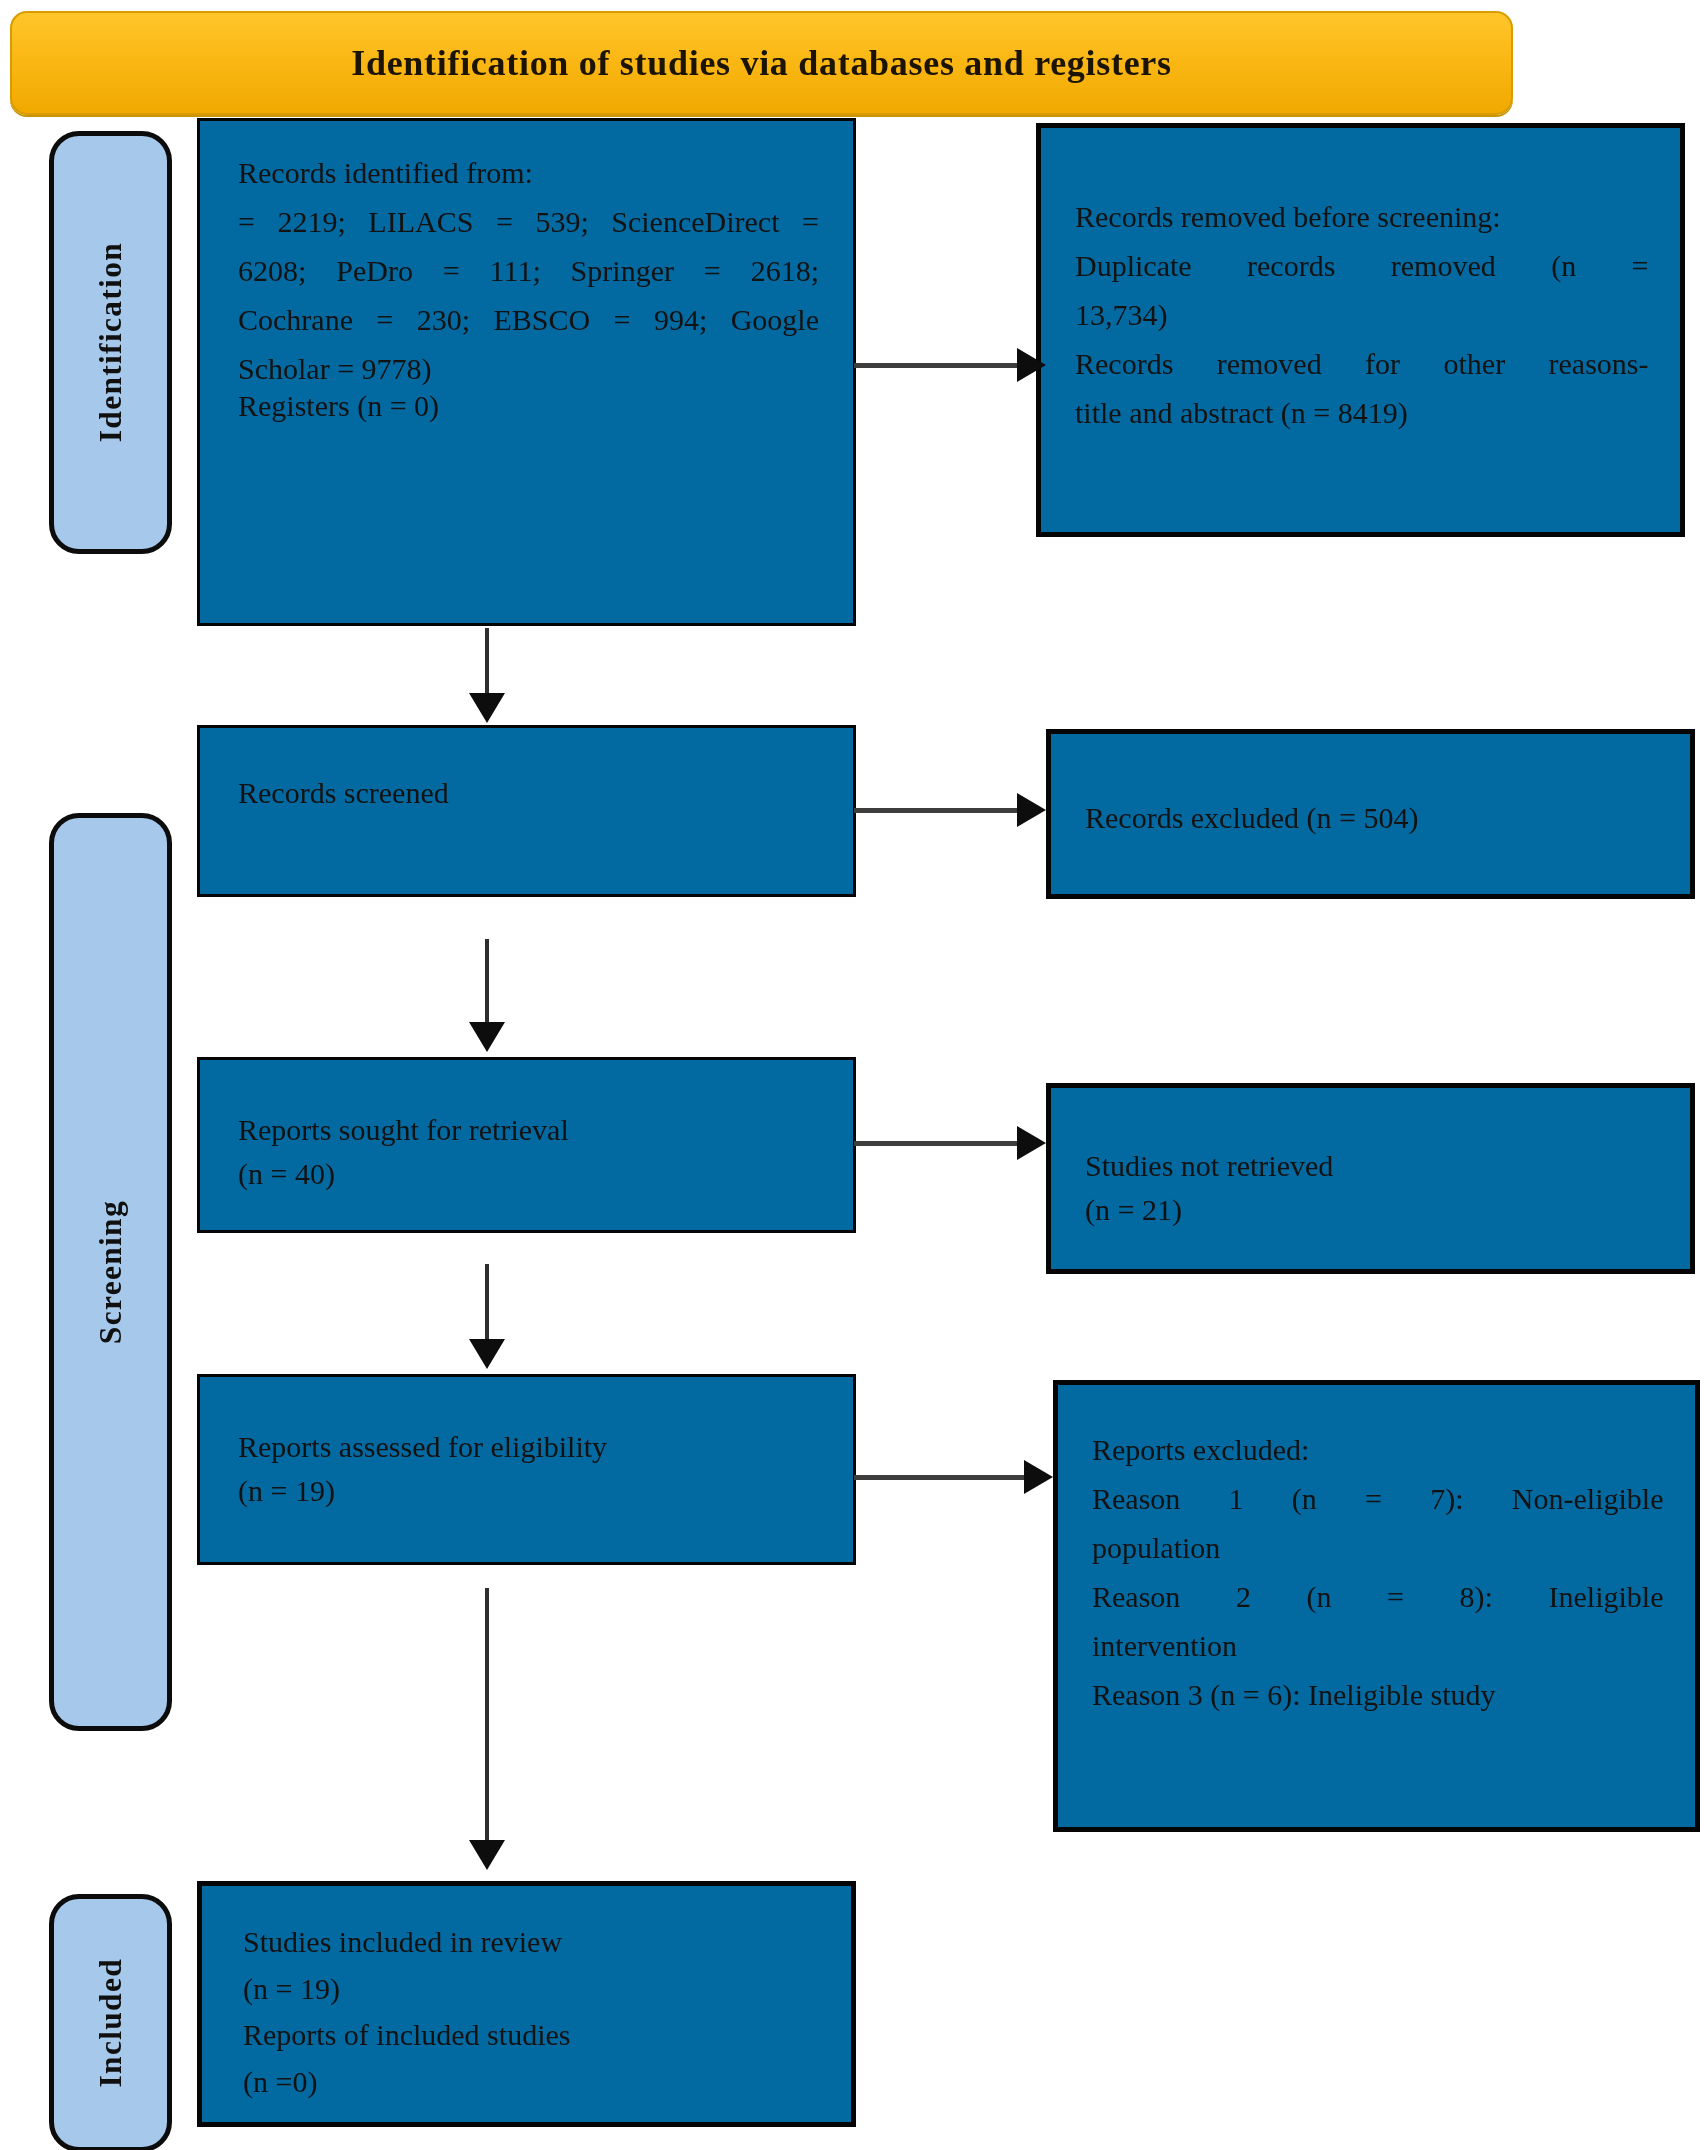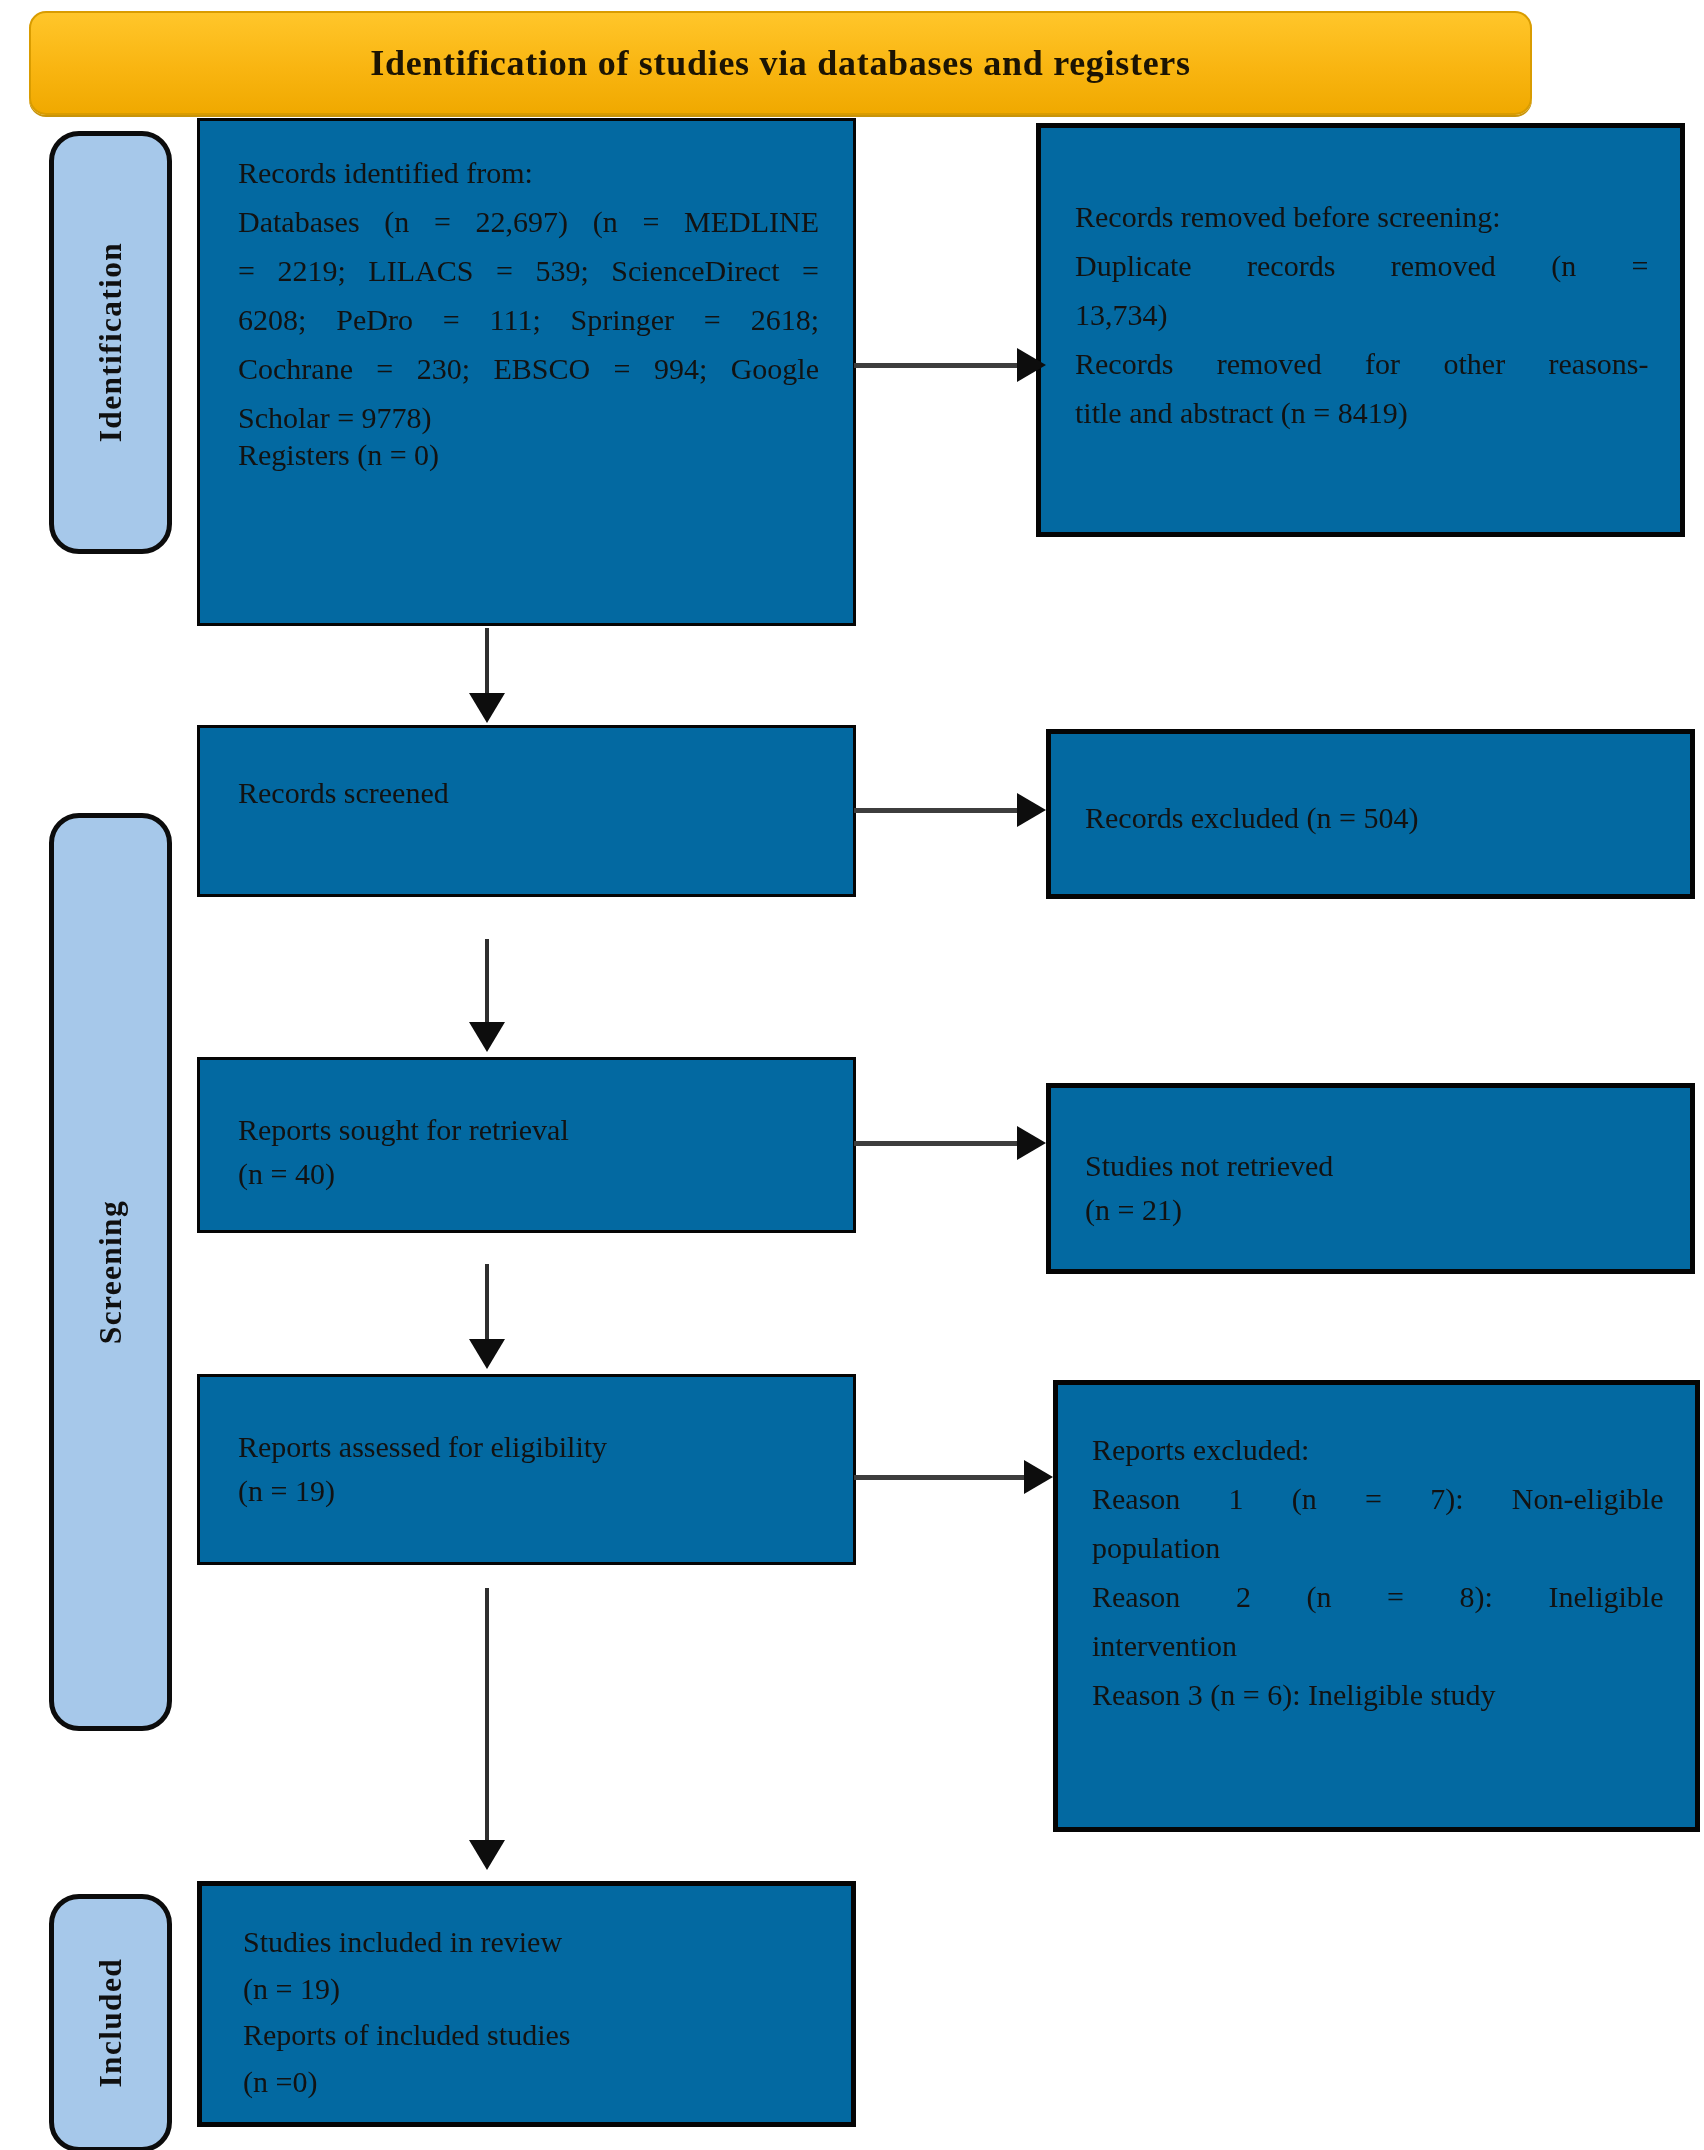--- a/index.html
+++ b/index.html
@@ -1,20 +1,20 @@
 <!DOCTYPE html>
 <html style="font-size:10.5px"><head>
 <meta charset="utf-8">
 <style>
   html,body{margin:0;padding:0;background:#ffffff;}
   #canvas{position:relative;width:1705px;height:2151px;background:#ffffff;overflow:hidden;
           font-family:"Liberation Serif", serif;color:#121212;}
 
   
-  .banner{position:absolute;left:29px;top:10.5px;width:1499px;height:100px;
+  .banner{position:absolute;left:10px;top:10.5px;width:1499px;height:100px;
           background:linear-gradient(#ffc62a 0%,#f9b511 55%,#f0a900 100%);
           border:2.6px solid #d99c00;border-radius:17px;
           display:flex;align-items:center;justify-content:center;
           box-shadow:0 2px 0 #c8940a;}
   .banner .t{font-weight:bold;font-size:36px;color:#1c1403;letter-spacing:0.7px;}
 
   
   .stage{position:absolute;background:#a6c8ea;border:5.2px solid #0c0c0c;border-radius:30px;
          display:flex;align-items:center;justify-content:center;}
   .stage .vt{writing-mode:vertical-rl;transform:rotate(180deg);
@@ -59,21 +59,20 @@
   <div class="stage" style="left:49px;top:813px;width:113px;height:908px;">
     <div class="vt">Screening</div>
   </div>
   <div class="stage" style="left:49px;top:1894px;width:113px;height:248px;">
     <div class="vt">Included</div>
   </div>
 
   <div class="box" style="left:197px;top:118px;width:659px;height:508px;">
     <div class="pad" style="padding:34px 34px 0 38px;">
       <div class="ln">Records identified from:</div>
-      <div class="ln j">Databases (n = 22,697) (n = MEDLINE</div>
       <div class="ln j">= 2219; LILACS = 539; ScienceDirect =</div>
       <div class="ln j">6208; PeDro = 111; Springer = 2618;</div>
       <div class="ln j">Cochrane = 230; EBSCO = 994; Google</div>
       <div class="ln tight">Scholar = 9778)</div>
       <div class="ln">Registers (n = 0)</div>
     </div>
   </div>
 
   <div class="box thick" style="left:1036px;top:123px;width:649px;height:414px;">
     <div class="pad" style="padding:71px 31.5px 0 34px;">

